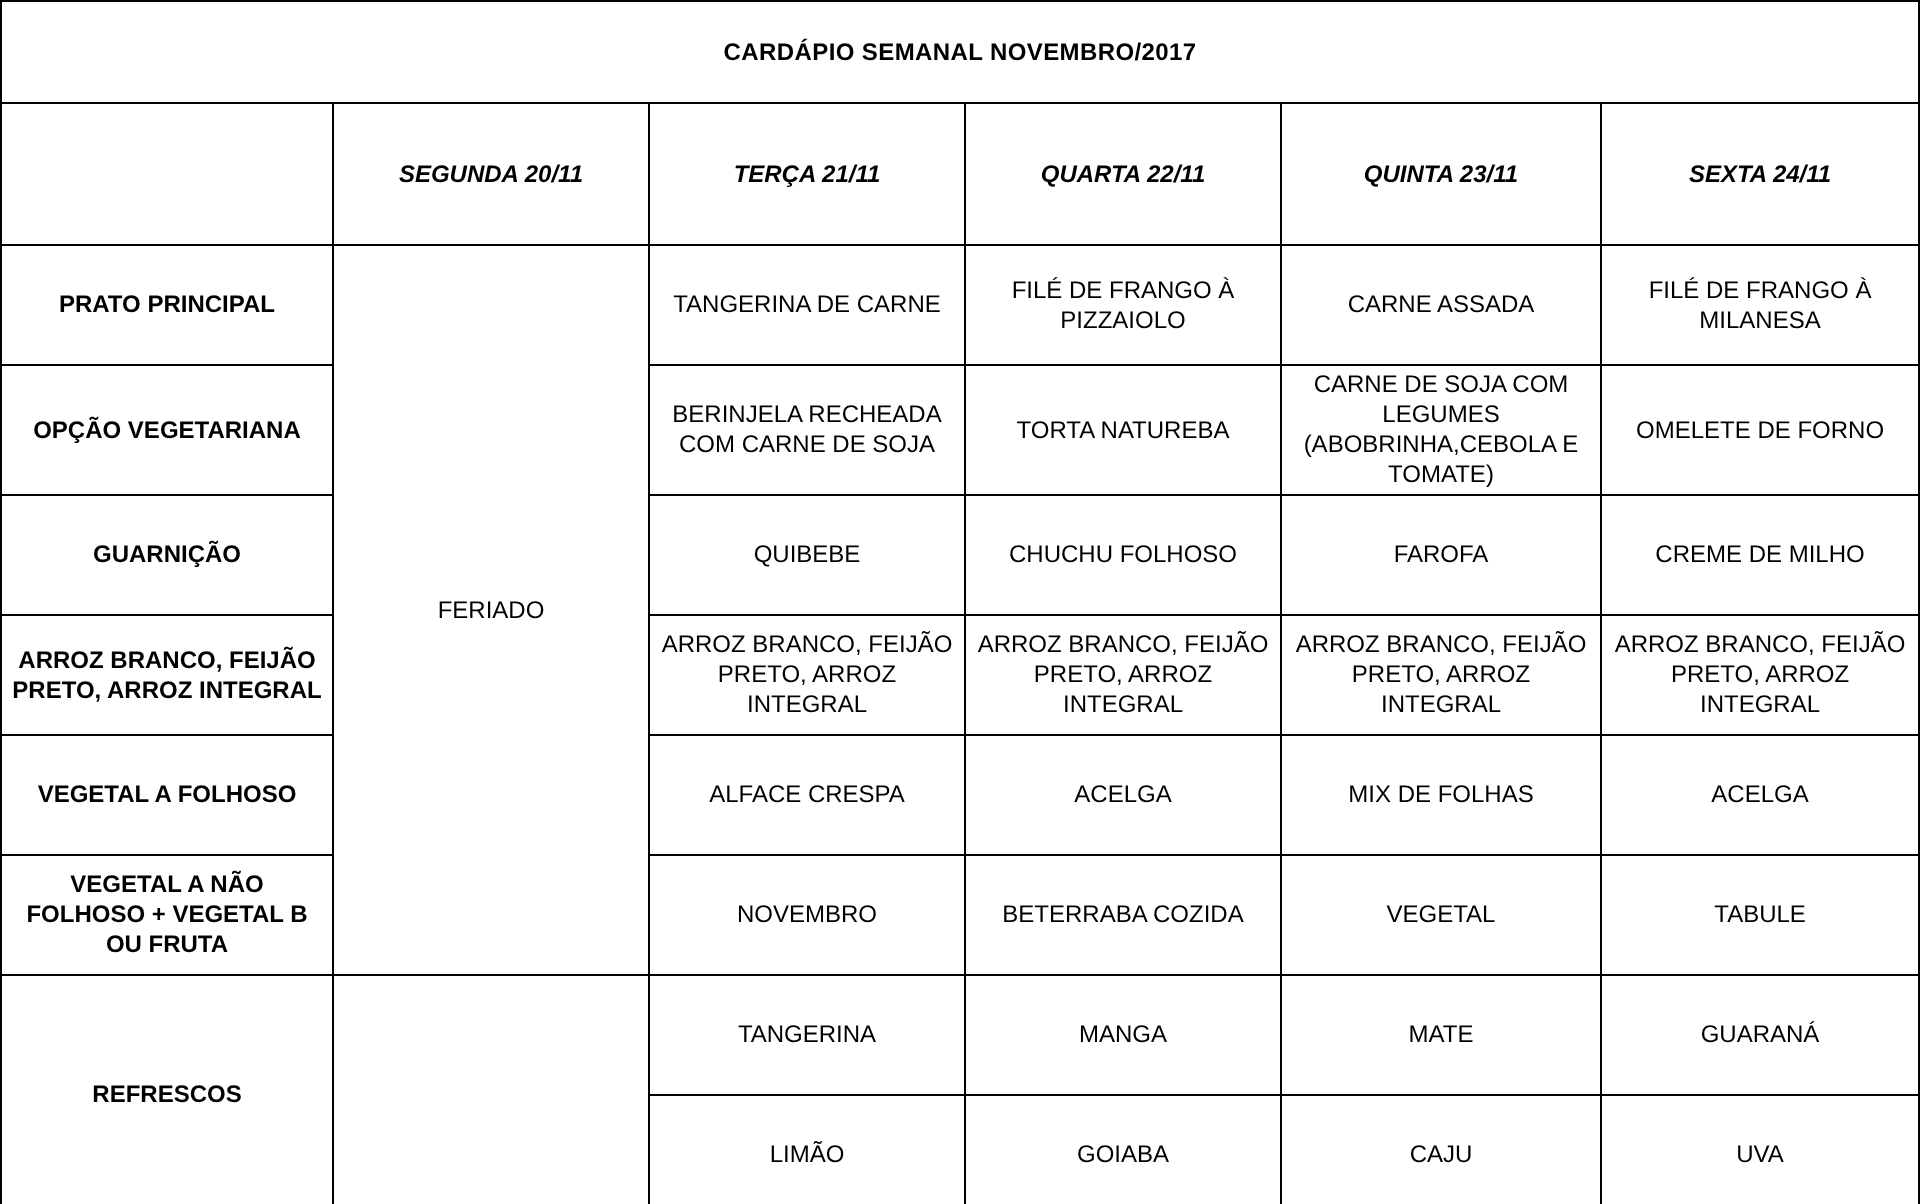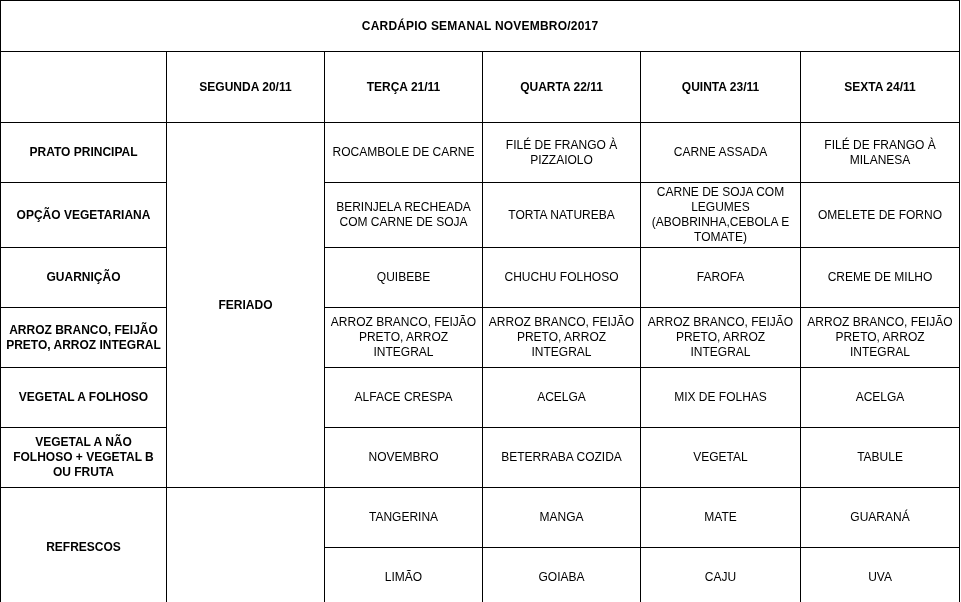--- a/index.html
+++ b/index.html
@@ -32,33 +32,34 @@
   .title-cell {
     font-weight: bold;
     font-size: 13.5px;
     height: 46px;
     letter-spacing: 0.2px;
   }
   .day-header {
     font-weight: bold;
     font-size: 13px;
     height: 66px;
+    font-style: italic;
   }
   .rowlabel {
     font-weight: bold;
     font-size: 12.5px;
     text-align: left;
     padding-left: 6px;
   }
   .rowlabel.center {
     text-align: center;
     padding-left: 4px;
   }
   .holiday {
-    font-weight: bold;
+    font-weight: normal;
     font-size: 19px;
     text-align: center;
     vertical-align: middle;
   }
   .small-note {
     font-size: 10px;
     line-height: 1.2;
   }
   .empty-corner {
     height: 66px;
@@ -98,21 +99,21 @@
       <td class="day-header">SEGUNDA  20/11</td>
       <td class="day-header">TERÇA 21/11</td>
       <td class="day-header">QUARTA 22/11</td>
       <td class="day-header">QUINTA 23/11</td>
       <td class="day-header">SEXTA 24/11</td>
     </tr>
 
     <tr class="r-main">
       <td class="rowlabel">PRATO PRINCIPAL</td>
       <td class="holiday" rowspan="6">FERIADO</td>
-      <td>ROCAMBOLE DE CARNE</td>
+      <td>TANGERINA DE CARNE</td>
       <td>FILÉ DE FRANGO À PIZZAIOLO</td>
       <td>CARNE ASSADA</td>
       <td>FILÉ DE FRANGO À MILANESA</td>
     </tr>
 
     <tr class="r-veg">
       <td class="rowlabel">OPÇÃO VEGETARIANA</td>
       <td>BERINJELA RECHEADA COM CARNE DE SOJA</td>
       <td>TORTA NATUREBA</td>
       <td class="small-note">CARNE DE SOJA COM LEGUMES (ABOBRINHA,CEBOLA E TOMATE)</td>

